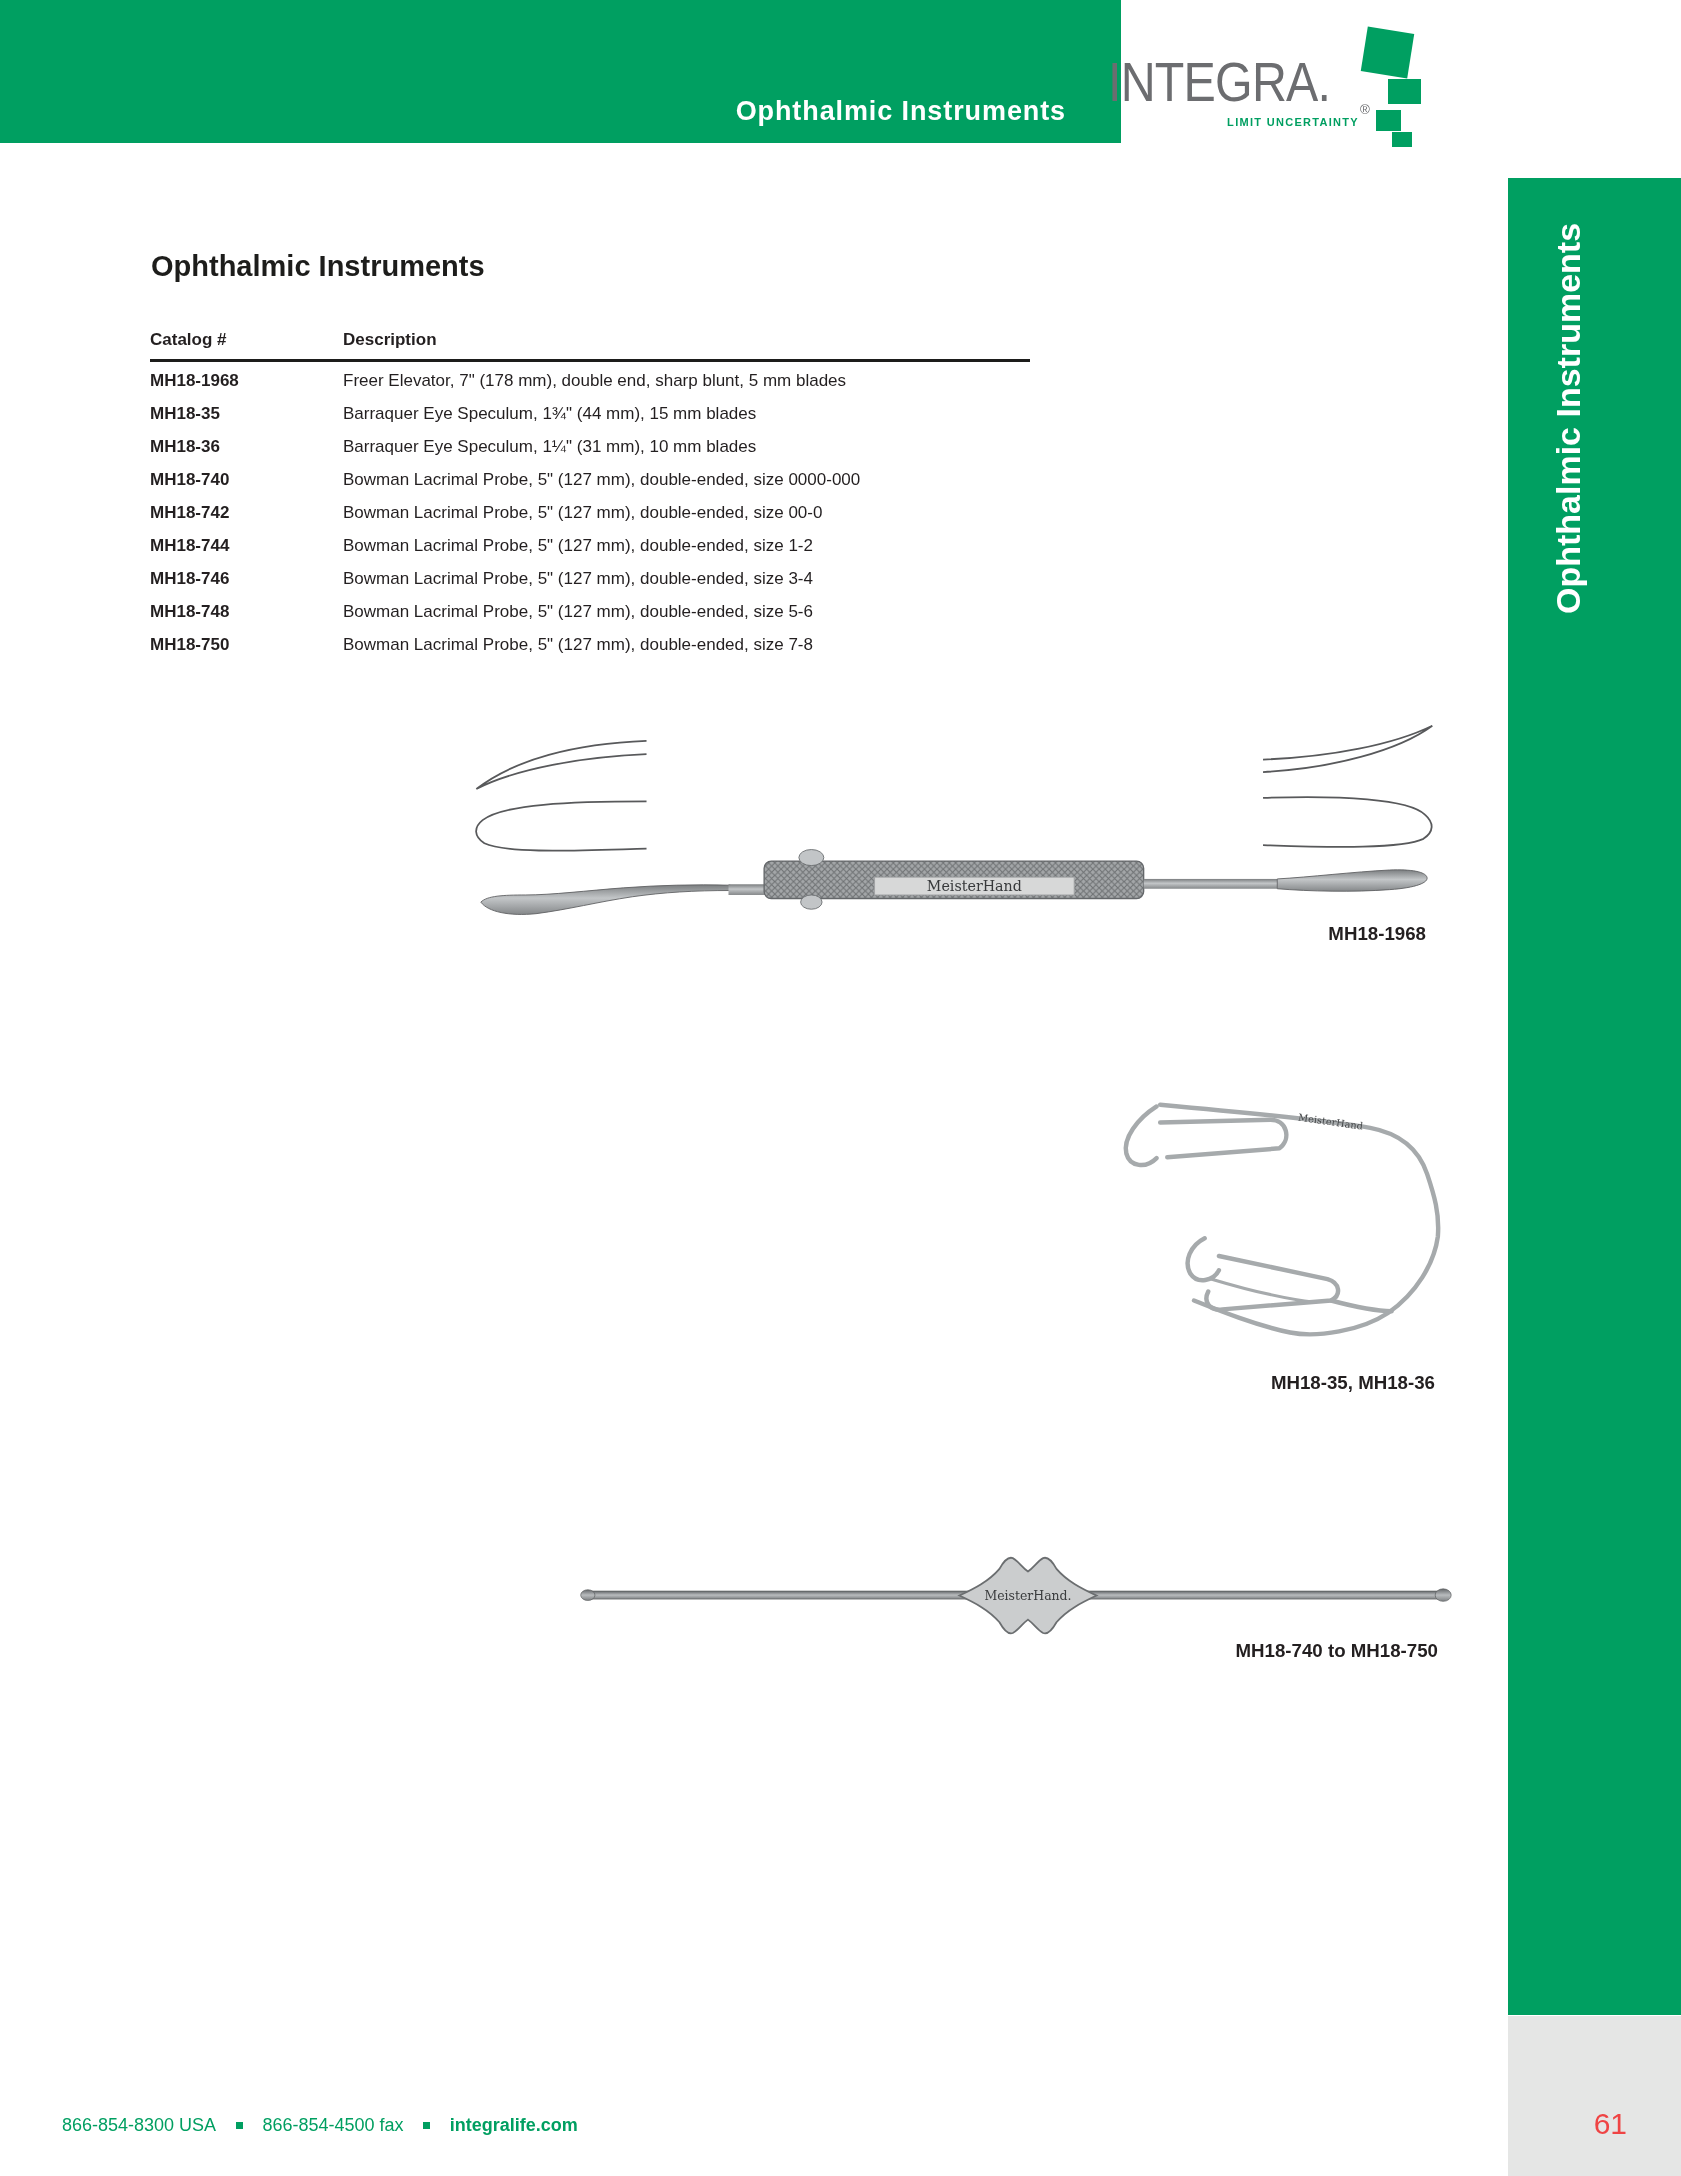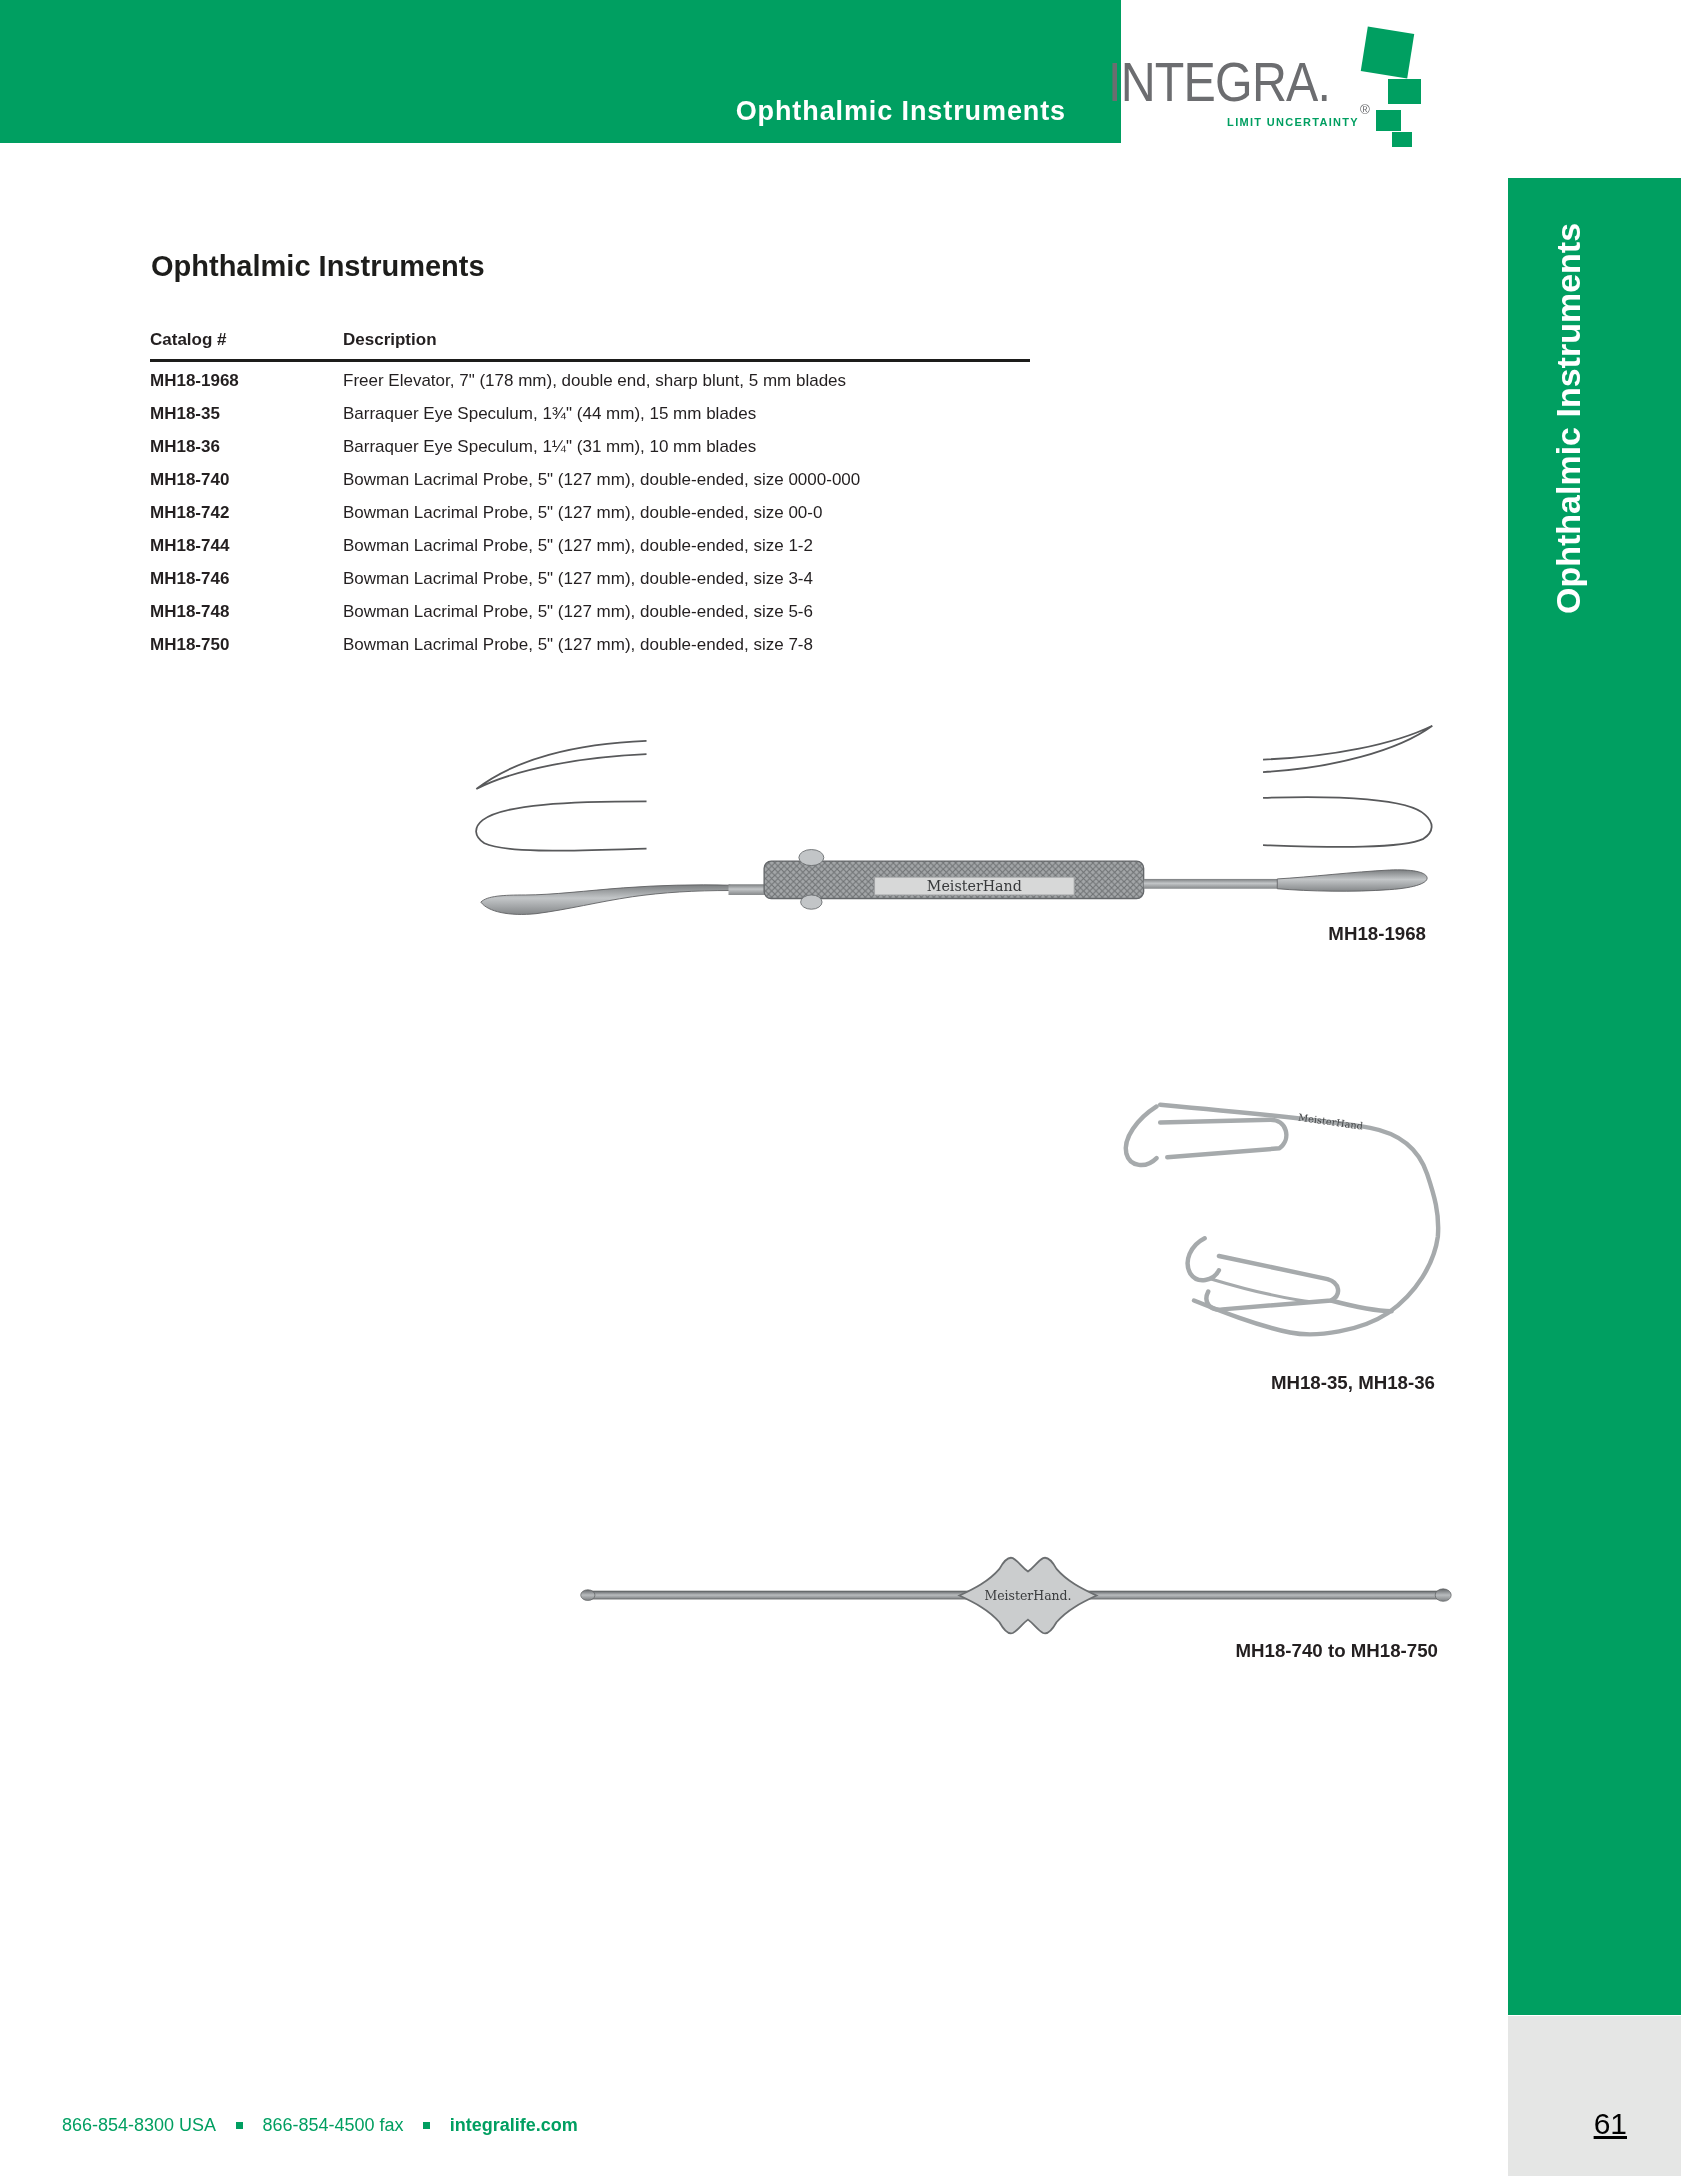--- a/index.html
+++ b/index.html
@@ -24,21 +24,21 @@
   .lsq3{left:274px;top:85px;width:25px;height:20.5px;}
   .lsq4{left:290px;top:107px;width:19.6px;height:15px;}
 
   
   .sidebar{position:absolute;left:1508px;top:178px;width:174px;height:1837px;background:#009F61;}
   .sidebar-label{position:absolute;left:1377px;top:401px;width:383px;height:43px;
                  transform:rotate(-90deg);transform-origin:center;color:#ffffff;font-weight:bold;
                  font-size:34px;text-align:center;line-height:43px;white-space:nowrap;}
   .footer-block{position:absolute;left:1508px;top:2016px;width:174px;height:160px;background:#E5E6E5;}
   .page-number{position:absolute;left:1508px;top:2107px;width:119px;text-align:right;
-               font-size:30px;color:#000000;text-decoration:underline;}
+               font-size:30px;color:#ef4444;}
 
   
   .page-title{position:absolute;left:151px;top:250px;font-size:29px;font-weight:bold;color:#1d1d1b;}
 
   .table-head{position:absolute;left:150px;top:330px;width:882px;display:flex;font-size:17px;font-weight:bold;}
   .col-cat{width:193px;flex:0 0 193px;}
   .table-rule{position:absolute;left:150px;top:359px;width:880px;height:2.7px;background:#1d1d1b;}
   .table-body{position:absolute;left:150px;top:364px;width:945px;}
   .t-row{height:33px;display:flex;align-items:center;font-size:17px;}
   .t-row .cat{width:193px;flex:0 0 193px;font-weight:bold;}

